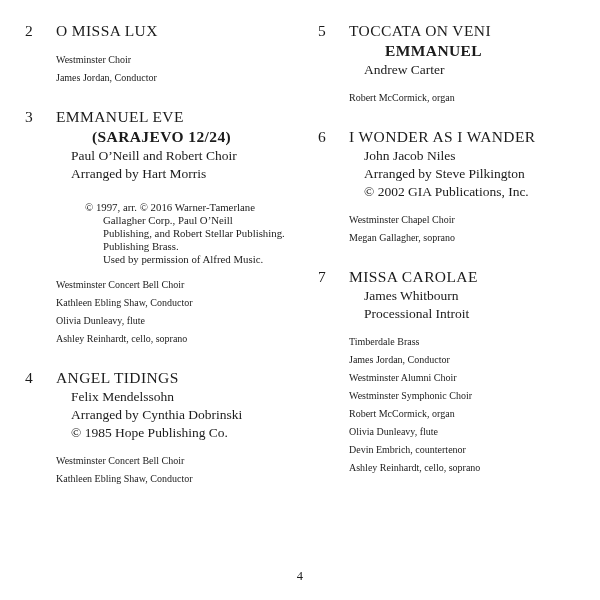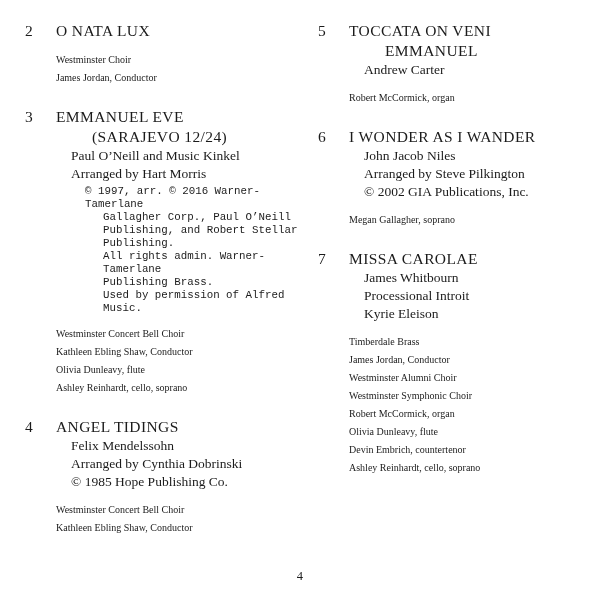--- a/index.html
+++ b/index.html
@@ -34,32 +34,31 @@
   }
   .num {
     font-size: 15.5px;
     line-height: 20px;
   }
   .title {
     font-size: 15.5px;
     line-height: 20px;
     letter-spacing: 0.4px;
   }
-  .title-line + .title-line { margin-left: 36px; }
+  .title-line + .title-line { margin-left: 36px; font-weight: bold; }
 
   .credits {
     font-size: 13.5px;
     line-height: 18px;
     margin-left: 15px;
   }
   .fine-print {
     font-size: 10.8px;
     line-height: 13px;
-    margin-top: 2px;
-    font-family: Liberation Mono, monospace;
+    margin-top: 18px;
   }
   .fine-line { margin-left: 47px; }
   .fine-line:first-child { margin-left: 29px; }
 
   .performers {
     font-size: 10px;
     line-height: 18px;
     margin-top: 10px;
   }
   .page-number {
@@ -75,46 +74,45 @@
 </head>
 <body>
 
 <div class="page">
   <div class="columns">
     <div class="col col-left">
   <div class="track">
     <div class="num">2</div>
     <div class="body">
       <div class="title">
-              <div class="title-line">O NATA LUX</div>
+              <div class="title-line">O MISSA LUX</div>
             </div>
 
       <div class="performers">
               <div class="performer-line">Westminster Choir</div>
               <div class="performer-line">James Jordan, Conductor</div>
             </div>
     </div>
   </div>
 
   <div class="track">
     <div class="num">3</div>
     <div class="body">
       <div class="title">
               <div class="title-line">EMMANUEL EVE</div>
               <div class="title-line">(SARAJEVO 12/24)</div>
             </div>
       <div class="credits">
-              <div class="credit-line">Paul O’Neill and Music Kinkel</div>
+              <div class="credit-line">Paul O’Neill and Robert Choir</div>
               <div class="credit-line">Arranged by Hart Morris</div>
             </div>
       <div class="fine-print">
               <div class="fine-line">© 1997, arr. © 2016 Warner-Tamerlane</div>
               <div class="fine-line">Gallagher Corp., Paul O’Neill</div>
               <div class="fine-line">Publishing, and Robert Stellar Publishing.</div>
-              <div class="fine-line">All rights admin. Warner-Tamerlane</div>
               <div class="fine-line">Publishing Brass.</div>
               <div class="fine-line">Used by permission of Alfred Music.</div>
             </div>
       <div class="performers">
               <div class="performer-line">Westminster Concert Bell Choir</div>
               <div class="performer-line">Kathleen Ebling Shaw, Conductor</div>
               <div class="performer-line">Olivia Dunleavy, flute</div>
               <div class="performer-line">Ashley Reinhardt, cello, soprano</div>
             </div>
     </div>
@@ -163,35 +161,35 @@
       <div class="title">
               <div class="title-line">I WONDER AS I WANDER</div>
             </div>
       <div class="credits">
               <div class="credit-line">John Jacob Niles</div>
               <div class="credit-line">Arranged by Steve Pilkington</div>
               <div class="credit-line">© 2002 GIA Publications, Inc.</div>
             </div>
 
       <div class="performers">
+              <div class="performer-line">Westminster Chapel Choir</div>
               <div class="performer-line">Megan Gallagher, soprano</div>
             </div>
     </div>
   </div>
 
   <div class="track">
     <div class="num">7</div>
     <div class="body">
       <div class="title">
               <div class="title-line">MISSA CAROLAE</div>
             </div>
       <div class="credits">
               <div class="credit-line">James Whitbourn</div>
               <div class="credit-line">Processional Introit</div>
-              <div class="credit-line">Kyrie Eleison</div>
             </div>
 
       <div class="performers">
               <div class="performer-line">Timberdale Brass</div>
               <div class="performer-line">James Jordan, Conductor</div>
               <div class="performer-line">Westminster Alumni Choir</div>
               <div class="performer-line">Westminster Symphonic Choir</div>
               <div class="performer-line">Robert McCormick, organ</div>
               <div class="performer-line">Olivia Dunleavy, flute</div>
               <div class="performer-line">Devin Embrich, countertenor</div>

